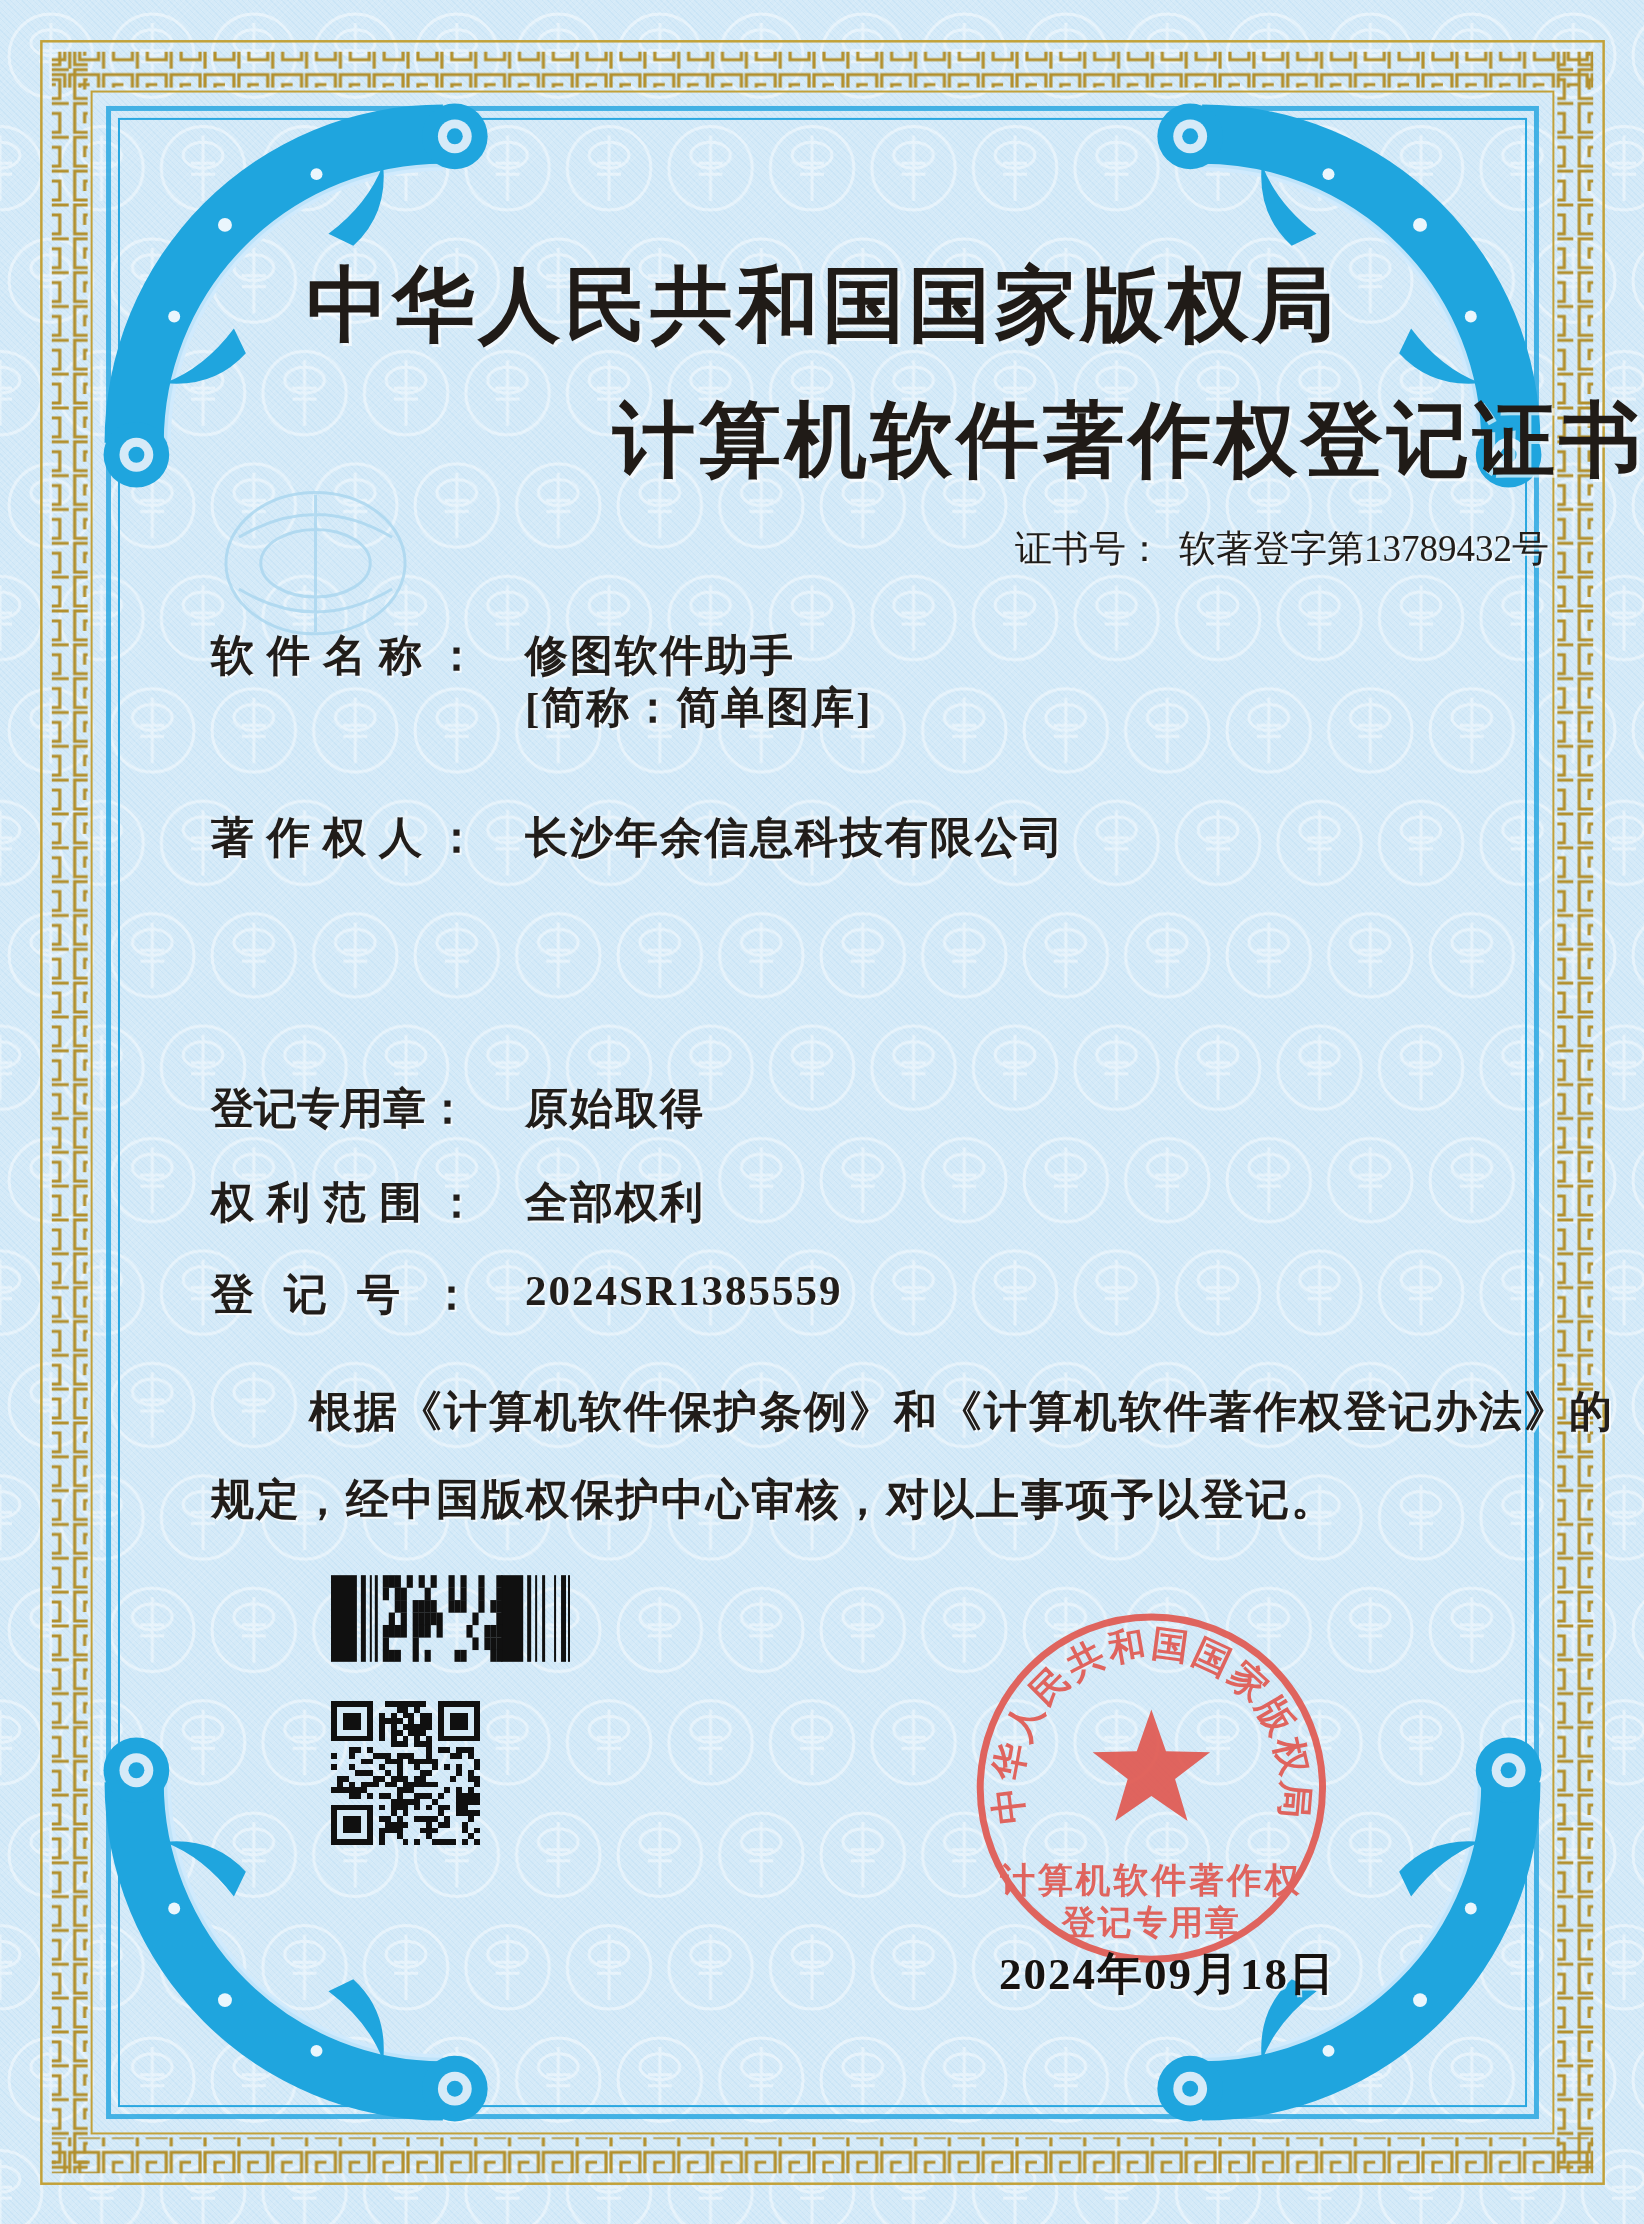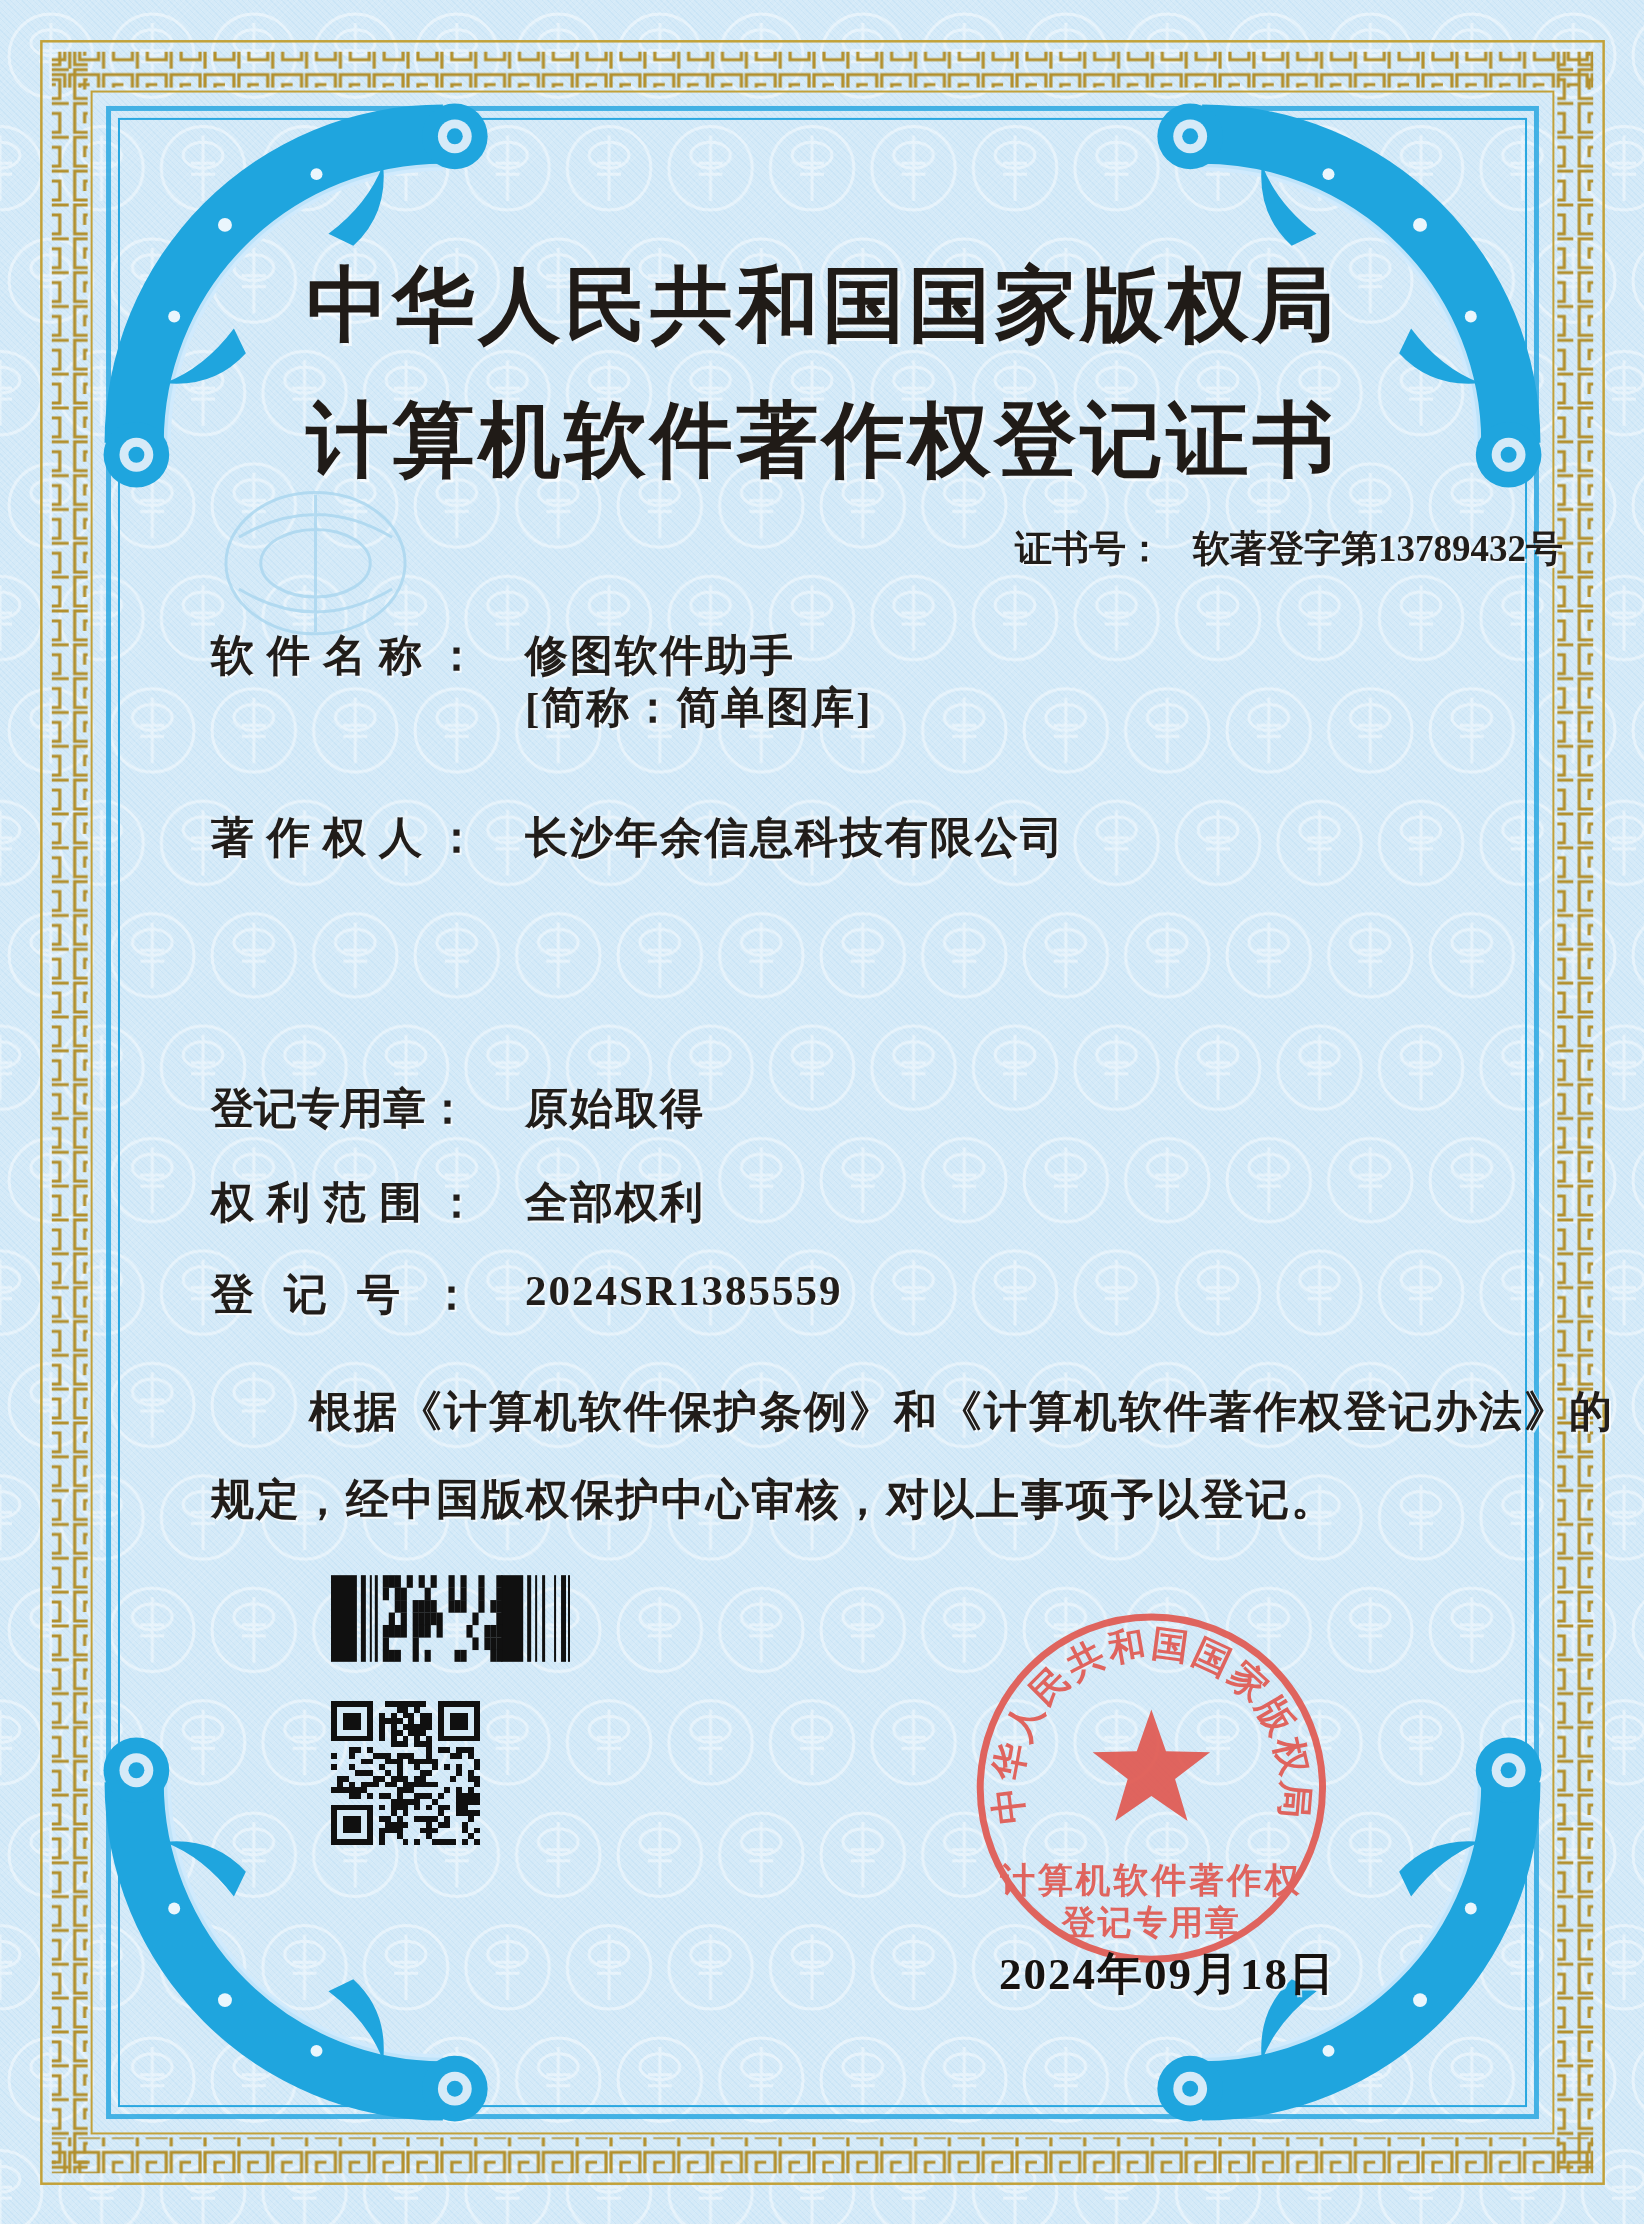--- a/index.html
+++ b/index.html
@@ -14,24 +14,24 @@
   }
   .decor{position:absolute;left:0;top:0;width:1645px;height:2225px;z-index:1;}
   .txt{position:absolute;z-index:2;white-space:nowrap;}
   .title{
     left:0;width:1645px;text-align:center;
     font-size:82px;font-weight:800;letter-spacing:4px;
     color:#201b17;text-shadow:3px 3px 0 rgba(255,255,255,0.65);
     font-family:"DejaVu Sans","Liberation Sans",sans-serif;
   }
   .t1{top:251px;}
-  .t2{top:386px;}
+  .t2{top:386px;text-align:right;}
   .certno{
-    top:524px;left:1015px;display:flex;gap:30px;
-    font-size:37px;font-weight:700;
+    top:524px;left:1015px;display:flex;gap:16px;
+    font-size:37px;font-weight:400;
     text-shadow:2px 2px 0 rgba(255,255,255,0.75);
     font-family:"Liberation Serif",serif;
   }
   .row{position:absolute;left:0;top:0;width:1576px;height:56px;z-index:2;}
   .lbl{
     position:absolute;left:211px;font-size:43px;font-weight:700;white-space:nowrap;
     text-shadow:2px 2px 0 rgba(255,255,255,0.75);
     font-family:"Liberation Serif",serif;
   }
   .val{

